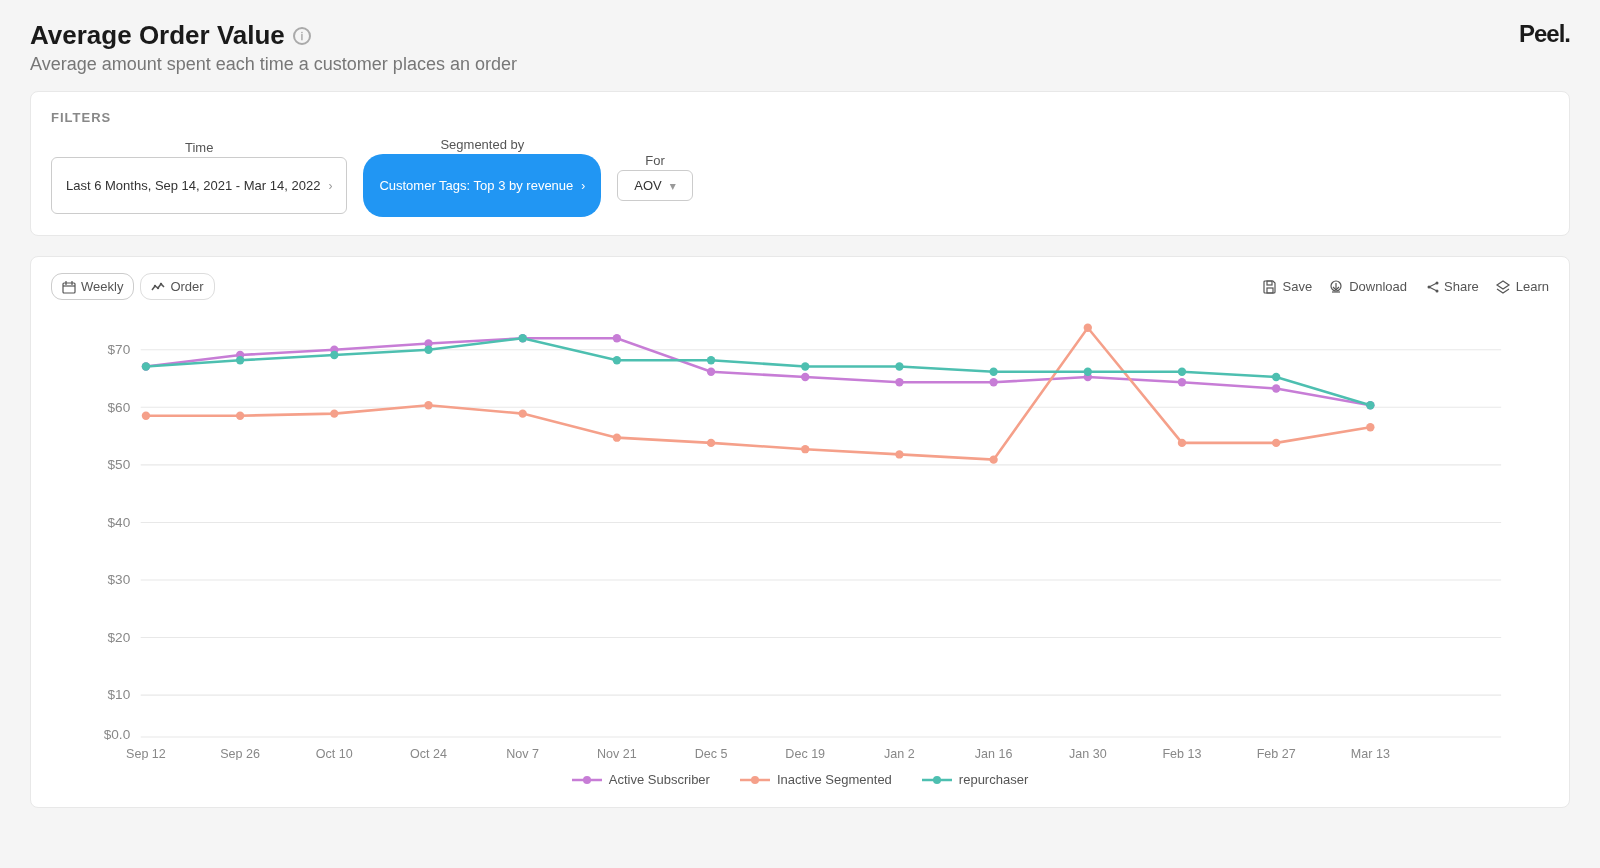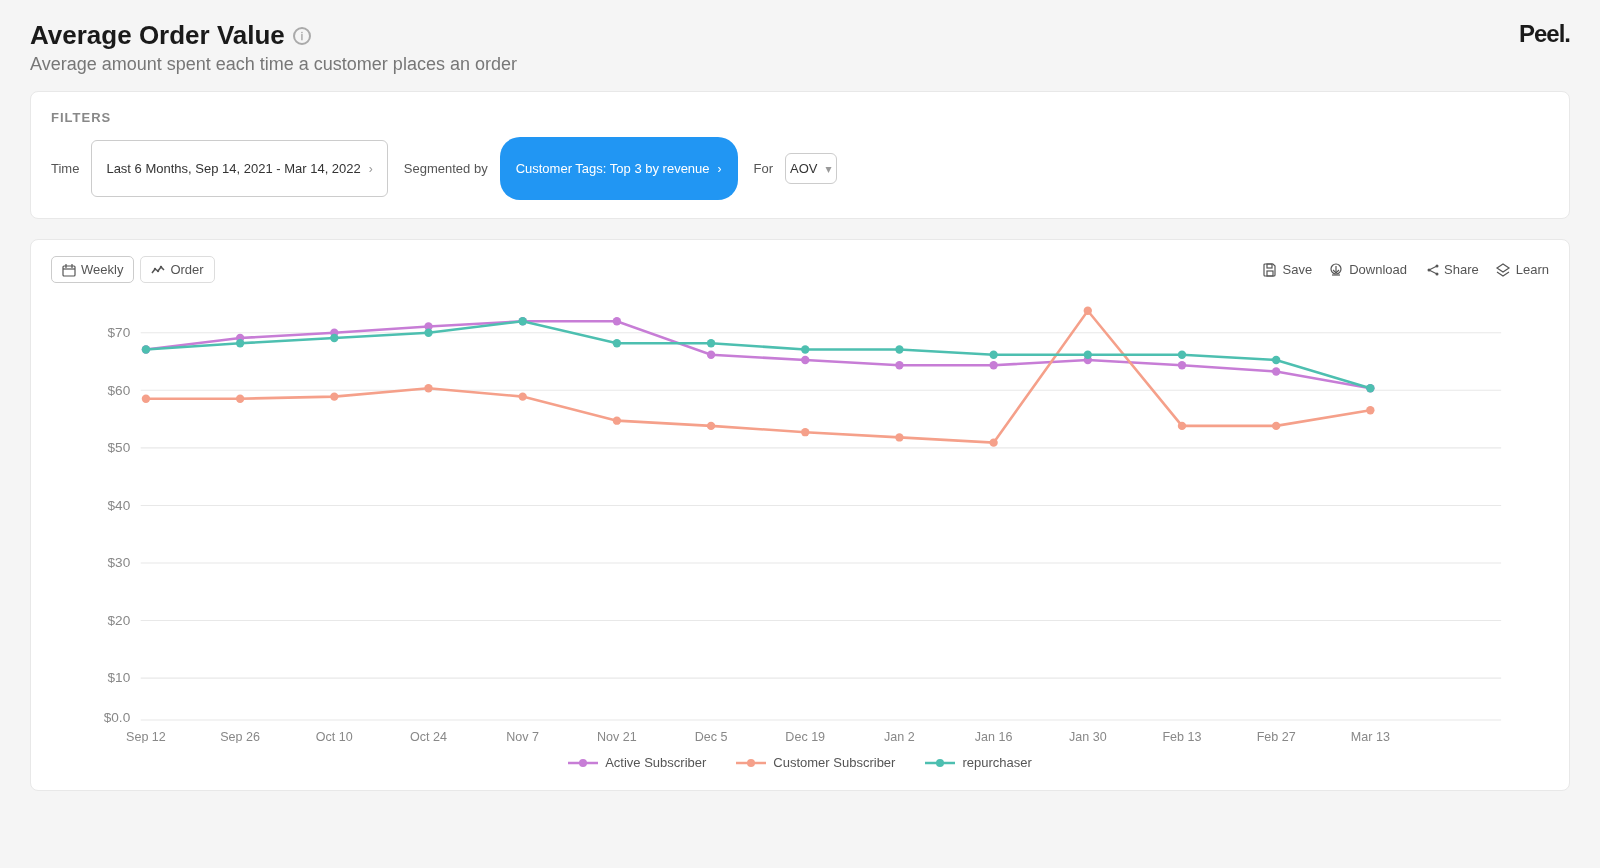--- a/index.html
+++ b/index.html
@@ -8,32 +8,32 @@
     .header { display: flex; justify-content: space-between; align-items: flex-start; margin-bottom: 16px; }
     .title-section {}
     .page-title { font-size: 26px; font-weight: 700; color: #1a1a1a; display: flex; align-items: center; gap: 8px; }
     .info-icon { width: 18px; height: 18px; border-radius: 50%; border: 2px solid #aaa; display: inline-flex; align-items: center; justify-content: center; font-size: 11px; color: #aaa; font-weight: 700; cursor: pointer; }
     .subtitle { font-size: 18px; color: #777; margin-top: 3px; }
     .brand-logo { font-size: 24px; font-weight: 900; color: #1a1a1a; letter-spacing: -1px; }
 
     .filters-section { background: #fff; border-radius: 8px; padding: 18px 20px; margin-bottom: 20px; border: 1px solid #e8e8e8; }
     .filters-label { font-size: 13px; font-weight: 600; color: #888; letter-spacing: 1px; margin-bottom: 12px; }
     .filters-row { display: flex; align-items: center; gap: 16px; }
-    .filter-item { display: flex; align-items: center; gap: 12px; }
+    .filter-item { display: flex; align-items: center; gap: 2px; flex-direction: column; }
     .filter-label { font-size: 13px; color: #555; }
     .filter-btn { border: 1px solid #ccc; border-radius: 6px; padding: 20px 14px; font-size: 13px; background: #fff; display: flex; align-items: center; gap: 8px; cursor: pointer; color: #333; }
     .filter-btn-blue { border: none; border-radius: 20px; padding: 24px 16px; font-size: 13px; background: #2196F3; color: #fff; display: flex; align-items: center; gap: 8px; cursor: pointer; }
-    .filter-btn-for { border: 1px solid #ccc; border-radius: 6px; padding: 7px 4px; font-size: 13px; background: #fff; display: flex; align-items: center; gap: 8px; cursor: pointer; color: #333; }
+    .filter-btn-for { border: 1px solid #ccc; border-radius: 6px; padding: 7px 16px; font-size: 13px; background: #fff; display: flex; align-items: center; gap: 8px; cursor: pointer; color: #333; }
     .chevron { font-size: 12px; color: #999; }
     .chevron-white { font-size: 12px; color: #fff; }
 
     .chart-section { background: #fff; border-radius: 8px; padding: 16px 20px 20px; border: 1px solid #e8e8e8; }
     .chart-toolbar { display: flex; justify-content: space-between; align-items: center; margin-bottom: 10px; }
     .chart-toolbar-left { display: flex; gap: 6px; }
-    .toolbar-btn { display: flex; align-items: center; gap: 5px; padding: 5px 10px; border: 1px solid #ddd; border-radius: 5px; font-size: 13px; background: #fff; cursor: pointer; color: #555; }
+    .toolbar-btn { display: flex; align-items: center; gap: 5px; padding: 5px 10px; border: 1px solid #ddd; border-radius: 11px; font-size: 13px; background: #fff; cursor: pointer; color: #555; }
     .toolbar-btn.active { background: #fff; border-color: #ccc; }
     .chart-toolbar-right { display: flex; align-items: center; gap: 16px; }
     .toolbar-action { display: flex; align-items: center; gap: 5px; font-size: 13px; color: #555; cursor: pointer; }
 
     .chart-container { position: relative; width: 100%; height: 450px; }
     svg.chart { width: 100%; height: 100%; }
 
     .legend { display: flex; justify-content: center; gap: 30px; margin-top: 12px; }
     .legend-item { display: flex; align-items: center; gap: 7px; font-size: 13px; color: #555; }
   </style>
@@ -235,21 +235,21 @@
           <line x1="0" y1="6" x2="30" y2="6" stroke="#c77dd6" stroke-width="2.5"></line>
           <circle cx="15" cy="6" r="4" fill="#c77dd6"></circle>
         </svg>
         <span>Active Subscriber</span>
       </div>
       <div class="legend-item">
         <svg width="30" height="12">
           <line x1="0" y1="6" x2="30" y2="6" stroke="#f5a08a" stroke-width="2.5"></line>
           <circle cx="15" cy="6" r="4" fill="#f5a08a"></circle>
         </svg>
-        <span>Customer Subscriber</span>
+        <span>Inactive Segmented</span>
       </div>
       <div class="legend-item">
         <svg width="30" height="12">
           <line x1="0" y1="6" x2="30" y2="6" stroke="#4dbfb0" stroke-width="2.5"></line>
           <circle cx="15" cy="6" r="4" fill="#4dbfb0"></circle>
         </svg>
         <span>repurchaser</span>
       </div>
     </div>
   </div>

